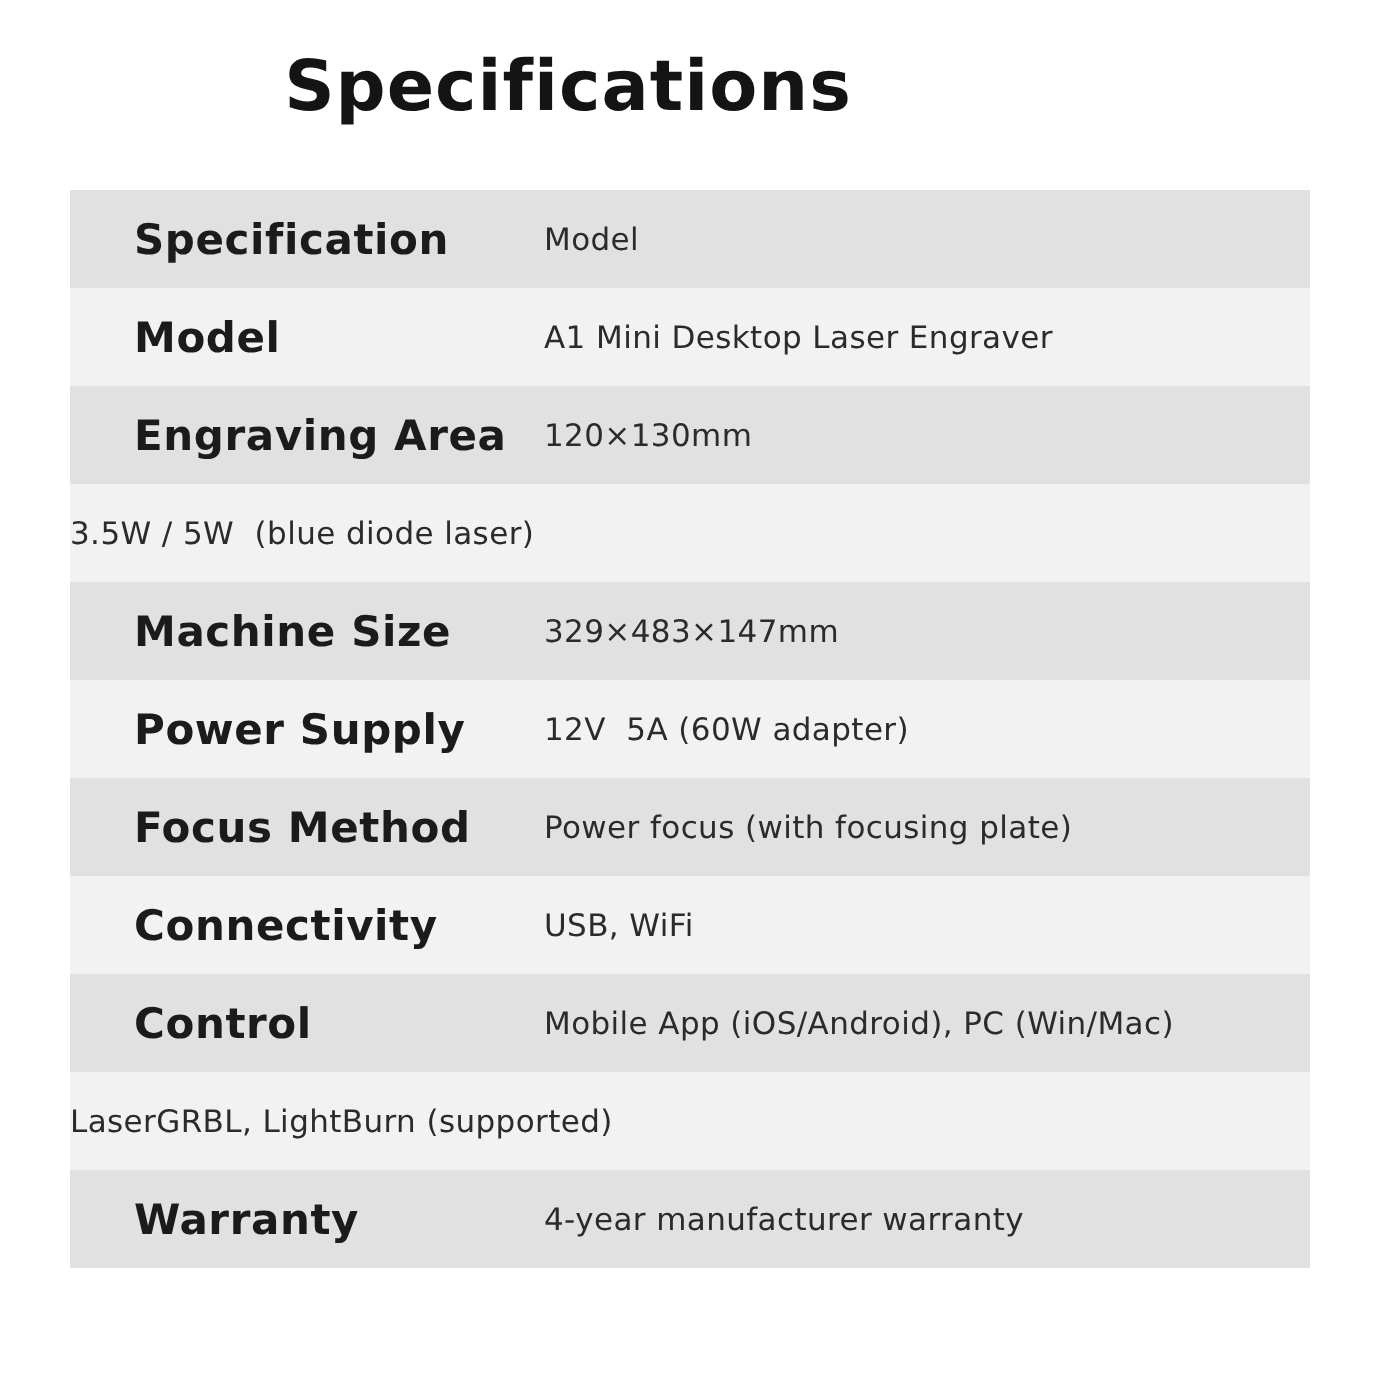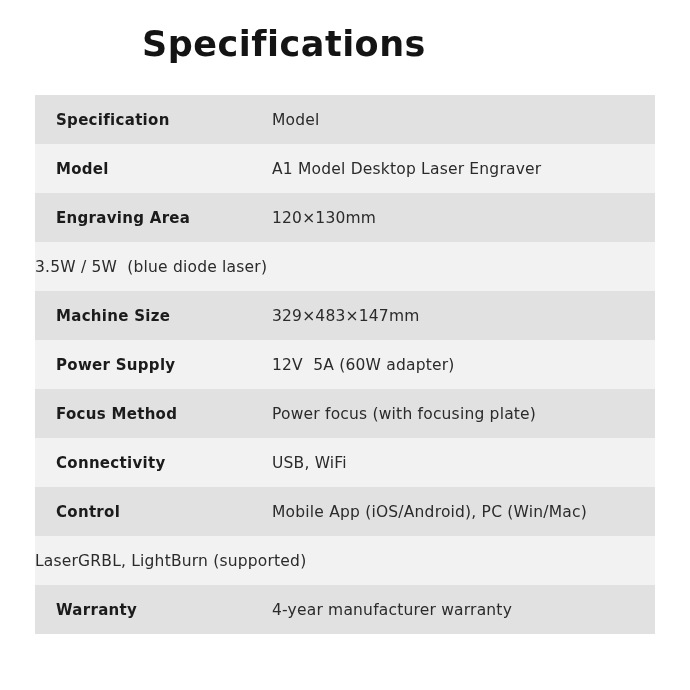--- a/index.html
+++ b/index.html
@@ -40,24 +40,24 @@
   }
   
   .spec-row:nth-child(odd)  { background: #e1e1e1; }
   .spec-row:nth-child(even) { background: #f2f2f2; }
   .cell {
     white-space: pre;
     overflow: hidden;
   }
   .cell.spec {
     width: 237px;
-    padding-left: 21px;
+    padding-left: 32px;
     box-sizing: border-box;
     font-weight: 700;
-    font-size: 15px;
+    font-size: 21px;
     letter-spacing: 0.3px;
     color: #1b1b1b;
     flex-shrink: 0;
   }
   .cell.detail {
     flex: 1;
     font-weight: 400;
     font-size: 15.5px;
     letter-spacing: 0.2px;
     color: #2b2b2b;
@@ -70,21 +70,21 @@
 
 <div class="spec-table">
 
   <div class="spec-row">
     <div class="cell spec">Specification</div>
     <div class="cell detail">Model</div>
   </div>
 
   <div class="spec-row">
     <div class="cell spec">Model</div>
-    <div class="cell detail">A1 Model Desktop Laser Engraver</div>
+    <div class="cell detail">A1 Mini Desktop Laser Engraver</div>
   </div>
 
   <div class="spec-row">
     <div class="cell spec">Engraving Area</div>
     <div class="cell detail">120×130mm</div>
   </div>
 
   <div class="spec-row">
     <div class="cell detail">3.5W / 5W  (blue diode laser)</div>
   </div>

